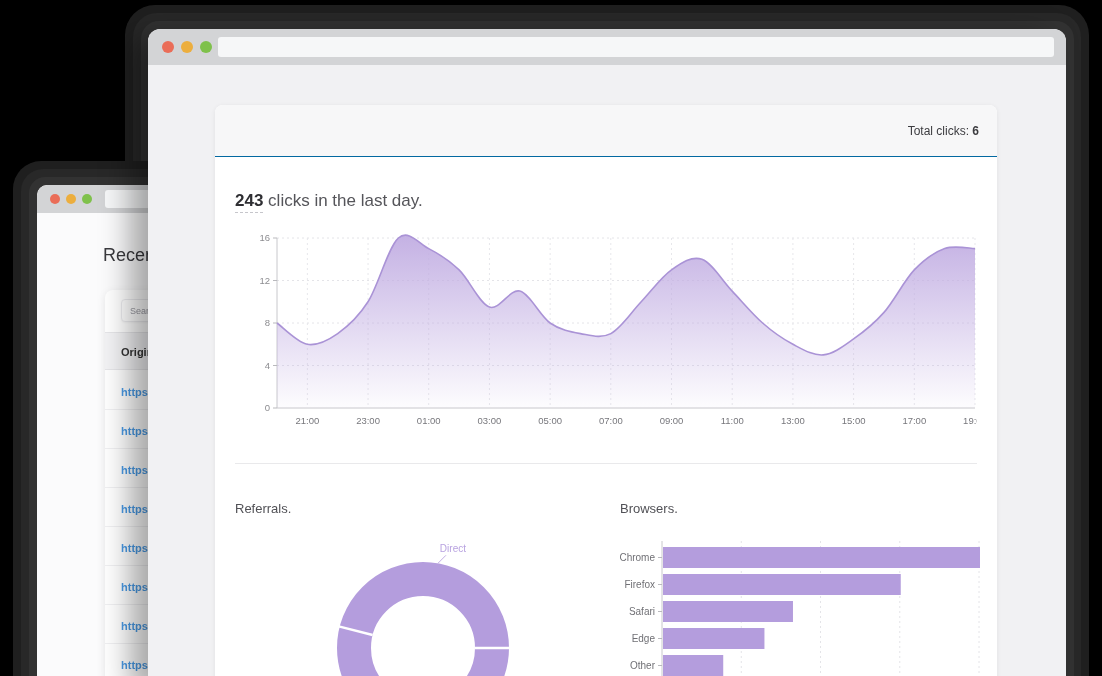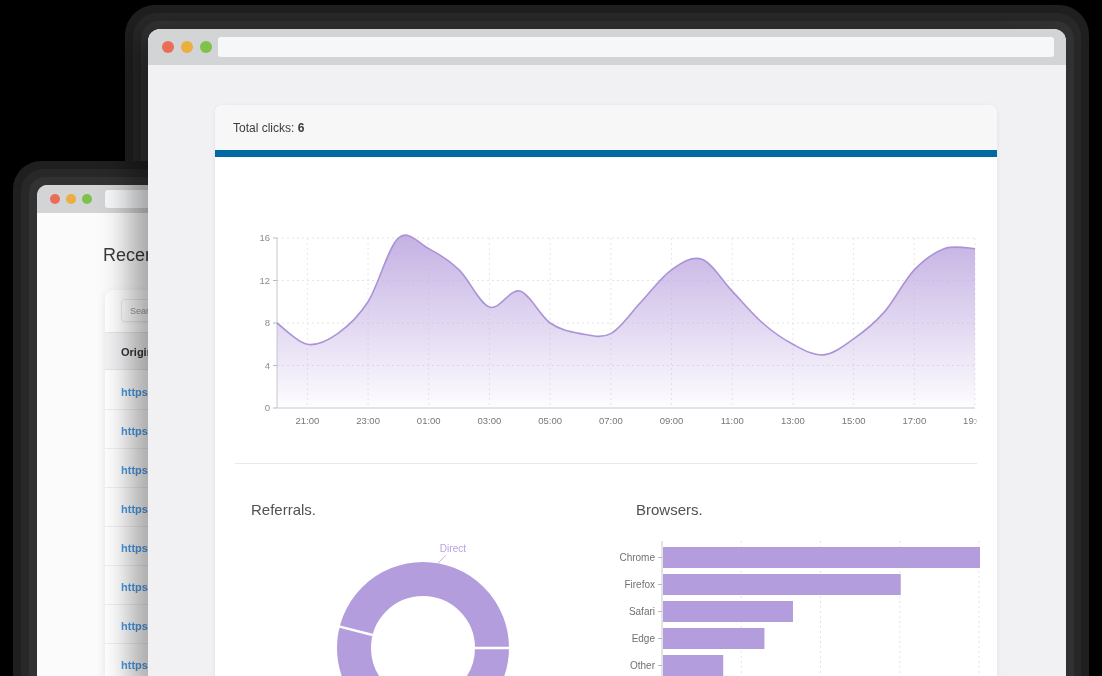--- a/index.html
+++ b/index.html
@@ -42,34 +42,34 @@
   .bw-row span{font-size:11px;font-weight:600;color:#4a9be6;cursor:pointer;}
   
   .fw{left:148px;top:29px;width:918px;height:660px;border-radius:12px;background:#f1f1f3;z-index:3;
       box-shadow:-18px 6px 30px rgba(0,0,0,.35);}
   .fw .chrome{height:36px;border-radius:12px 12px 0 0;}
   .fw .dots{left:14px;top:12px;}
   .fw .dot{width:12px;height:12px;}
   .fw .urlbar{left:70px;top:8px;right:12px;height:20px;}
   .fw-card{position:absolute;left:67px;top:76px;width:782px;height:620px;background:#fff;
            border-radius:8px;box-shadow:0 1px 5px rgba(0,0,0,.07);}
-  .card-header{height:52px;background:#f7f7f8;border-bottom:7px solid #0369a1;border-radius:8px 8px 0 0;
-               display:flex;align-items:center;justify-content:space-between;padding:0 18px;}
+  .card-header{height:52px;background:#f7f7f8;border-bottom:1px solid #0369a1;border-radius:8px 8px 0 0;
+               display:flex;align-items:center;justify-content:flex-end;padding:0 18px;}
   .total{font-size:12px;color:#3c3c40;}
   .total b{font-weight:bold;}
   .filters{display:flex;gap:7px;}
   .filters button{font-family:"Liberation Sans",sans-serif;font-size:10px;color:#3c3c40;
                   background:transparent;border:1px solid #dcdcdf;border-radius:4px;
                   padding:6px 10px;cursor:pointer;}
   .filters button.active{background:#fff;}
   .headline{position:absolute;left:20px;top:86px;font-size:17px;color:#55555a;}
   .headline b{color:#2f2f33;font-weight:bold;border-bottom:1px dashed #c6c6cb;padding-bottom:2px;}
   .area-chart{position:absolute;left:20px;top:126px;}
   .divider{position:absolute;left:20px;right:20px;top:358px;height:1px;background:#e9e9eb;}
-  .section-title{position:absolute;top:396px;font-size:15px;color:#515156;margin-left:16px;}
+  .section-title{position:absolute;top:396px;font-size:13px;color:#515156;}
   .sec-ref{left:20px;} .sec-brow{left:405px;}
   .donut-chart{position:absolute;left:20px;top:425px;}
   .bar-chart{position:absolute;left:385px;top:430px;}
   svg text{font-family:"Liberation Sans",sans-serif;}
 </style>
 </head>
 <body>
 
 <div class="stage">
 
@@ -116,20 +116,21 @@
         <div class="dot" id="fwDotG" style="background: rgb(127, 193, 75);"></div>
       </div>
       <div class="urlbar"></div>
     </div>
 
     <div class="fw-card">
       <div class="card-header">
         <div class="total"><span>Total clicks: </span><b>6</b></div>
       </div>
 
+      <div class="headline"><b>243</b><span> clicks in the last day.</span></div>
 
       <svg class="area-chart" id="areaChart" width="742" height="200">
           <defs>
             <linearGradient id="areaGrad" x1="0" y1="0" x2="0" y2="1">
               <stop offset="0%" stop-color="#c1ade2" stop-opacity="0.95"></stop>
               <stop offset="100%" stop-color="#c1ade2" stop-opacity="0.03"></stop>
             </linearGradient>
           </defs>
           <line x1="42" y1="134.5" x2="740" y2="134.5" stroke="#e4e4e8" stroke-dasharray="2 3" stroke-width="1"></line>
           <line x1="42" y1="92" x2="740" y2="92" stroke="#e4e4e8" stroke-dasharray="2 3" stroke-width="1"></line>

